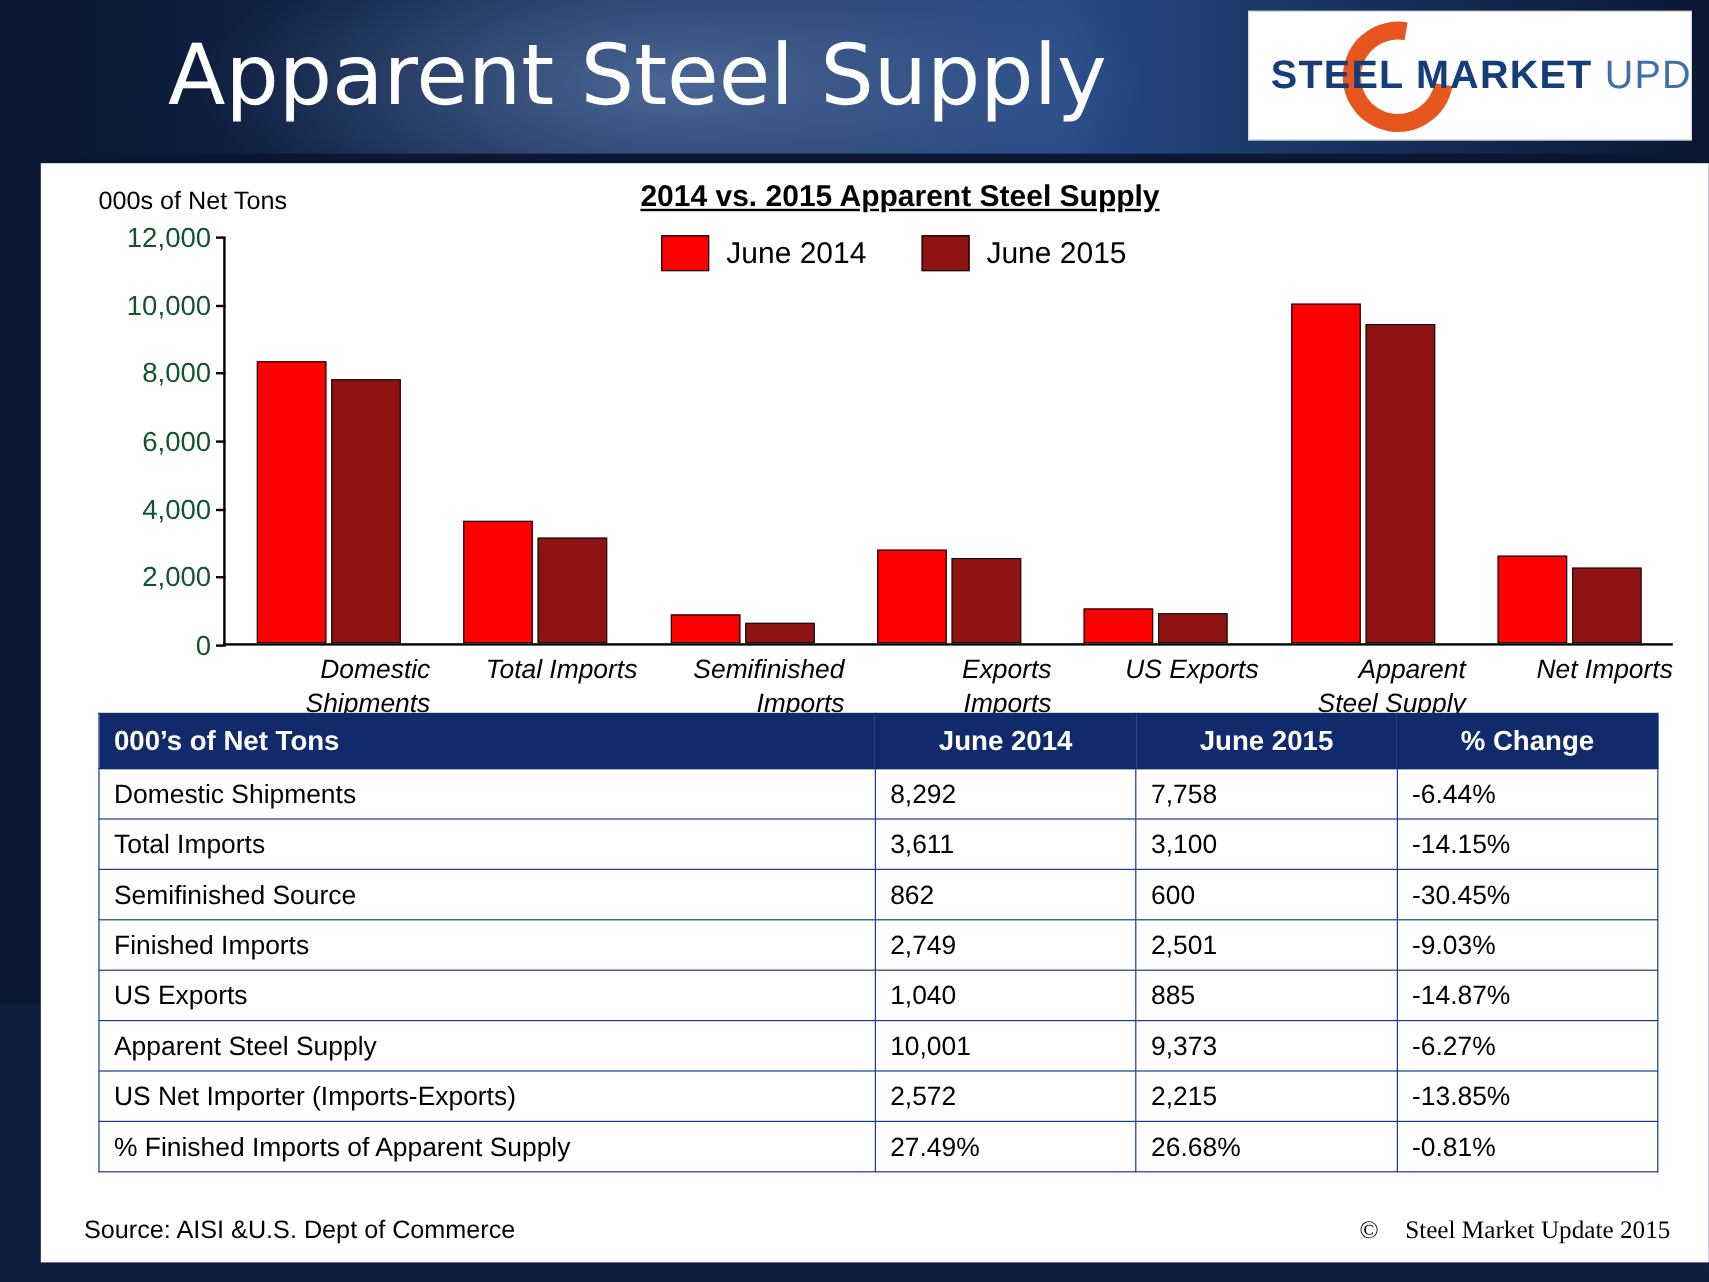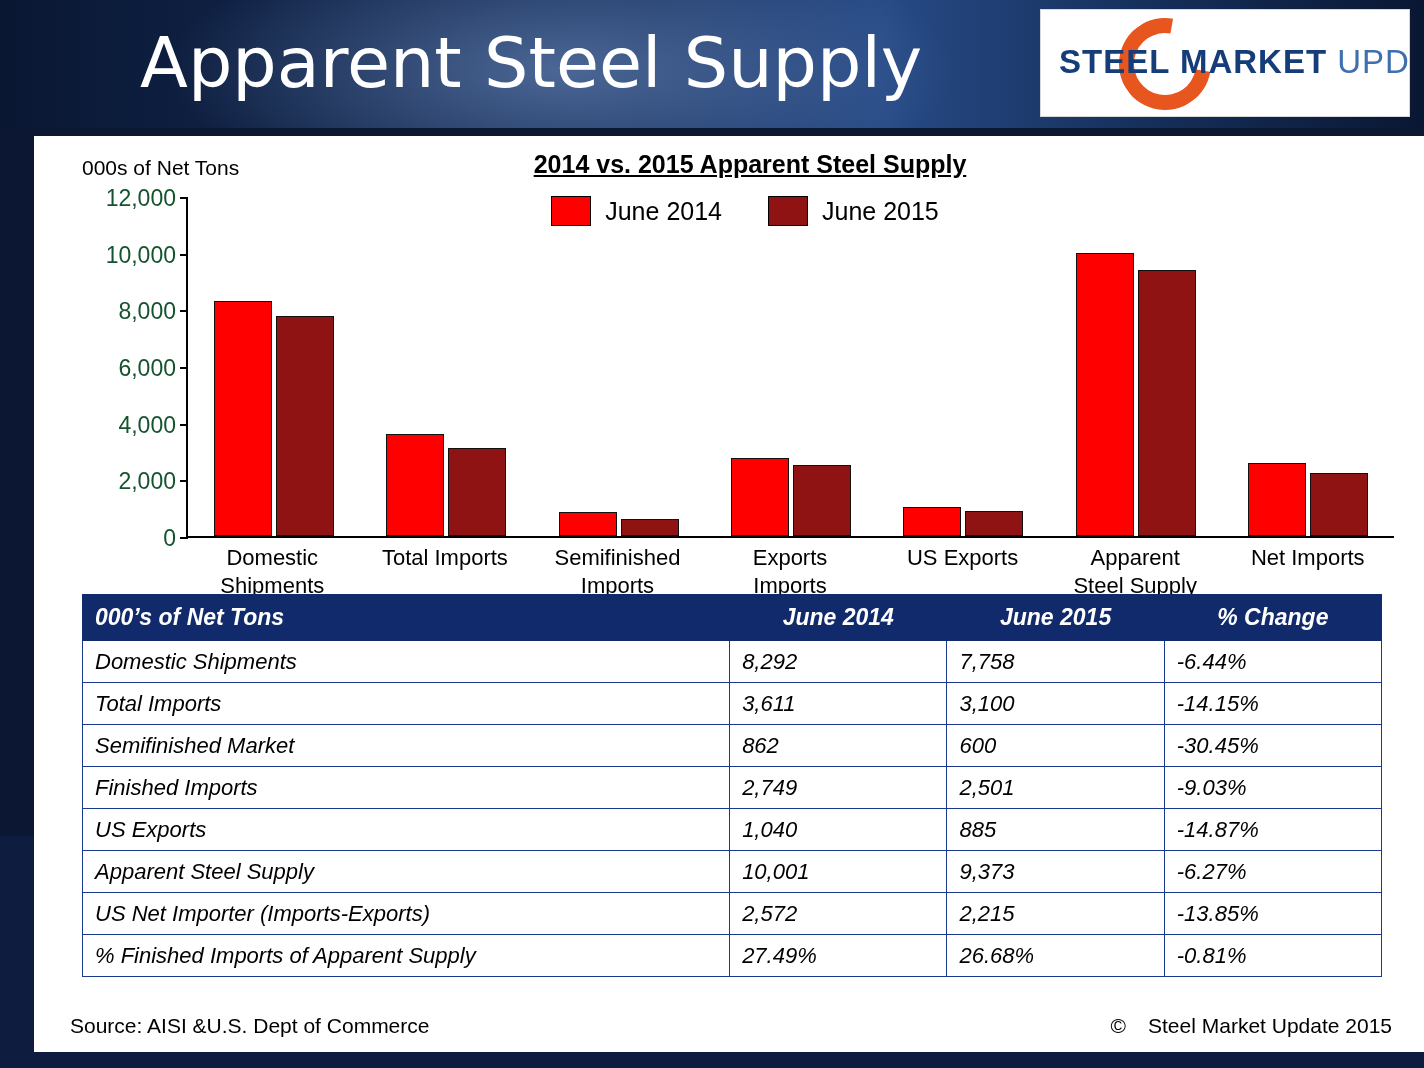--- a/index.html
+++ b/index.html
@@ -104,29 +104,29 @@
     display: flex; align-items: flex-end; justify-content: center; gap: 4px;
   }
   .bar { width: 58px; border: 1px solid #111; }
   .bar.y2014 { background: #ff0000; }
   .bar.y2015 { background: #8f1313; }
   #cat-labels {
     position: absolute; left: 132px; top: 346px; right: 10px;
     display: flex;
   }
   .cat {
-    flex: 1 1 0; text-align: center; font-size: 22px; color: #000; line-height: 1.25;
+    flex: 1 1 0; text-align: right; font-size: 22px; color: #000; line-height: 1.25; font-style: italic;
   }
   
   #table-wrap {
     position: absolute; left: 48px; top: 458px; width: 1300px;
   }
   table {
     border-collapse: collapse; width: 100%;
-    font-size: 22px; color: #000; font-style: italic;
+    font-size: 22px; color: #000;
   }
   thead th {
     background: #102a6b; color: #ffffff; font-weight: bold;
     border: 1px solid #102a6b;
     padding: 9px 12px;
     font-size: 23px;
   }
   thead th.first { text-align: left; }
   thead th.num { text-align: center; }
   tbody td {
@@ -136,20 +136,21 @@
   }
   tbody td.first { text-align: left; }
   tbody td.num { text-align: left; }
   
   #source {
     position: absolute; left: 36px; bottom: 14px; font-size: 21px; color: #000;
   }
   #copyright {
     position: absolute; right: 34px; bottom: 14px; font-size: 21px; color: #000;
     white-space: nowrap;
+    font-family: Liberation Serif, serif;
   }
   #copyright .csym { margin-right: 22px; }
 </style>
 </head>
 <body>
 
 <div id="slide">
 
   <div id="header">
     <div id="header-title">Apparent Steel Supply</div>
@@ -278,21 +279,21 @@
               <td class="num">7,758</td>
               <td class="num">-6.44%</td>
             </tr>
             <tr>
               <td class="first">Total Imports</td>
               <td class="num">3,611</td>
               <td class="num">3,100</td>
               <td class="num">-14.15%</td>
             </tr>
             <tr>
-              <td class="first">Semifinished Market</td>
+              <td class="first">Semifinished Source</td>
               <td class="num">862</td>
               <td class="num">600</td>
               <td class="num">-30.45%</td>
             </tr>
             <tr>
               <td class="first">Finished Imports</td>
               <td class="num">2,749</td>
               <td class="num">2,501</td>
               <td class="num">-9.03%</td>
             </tr>

